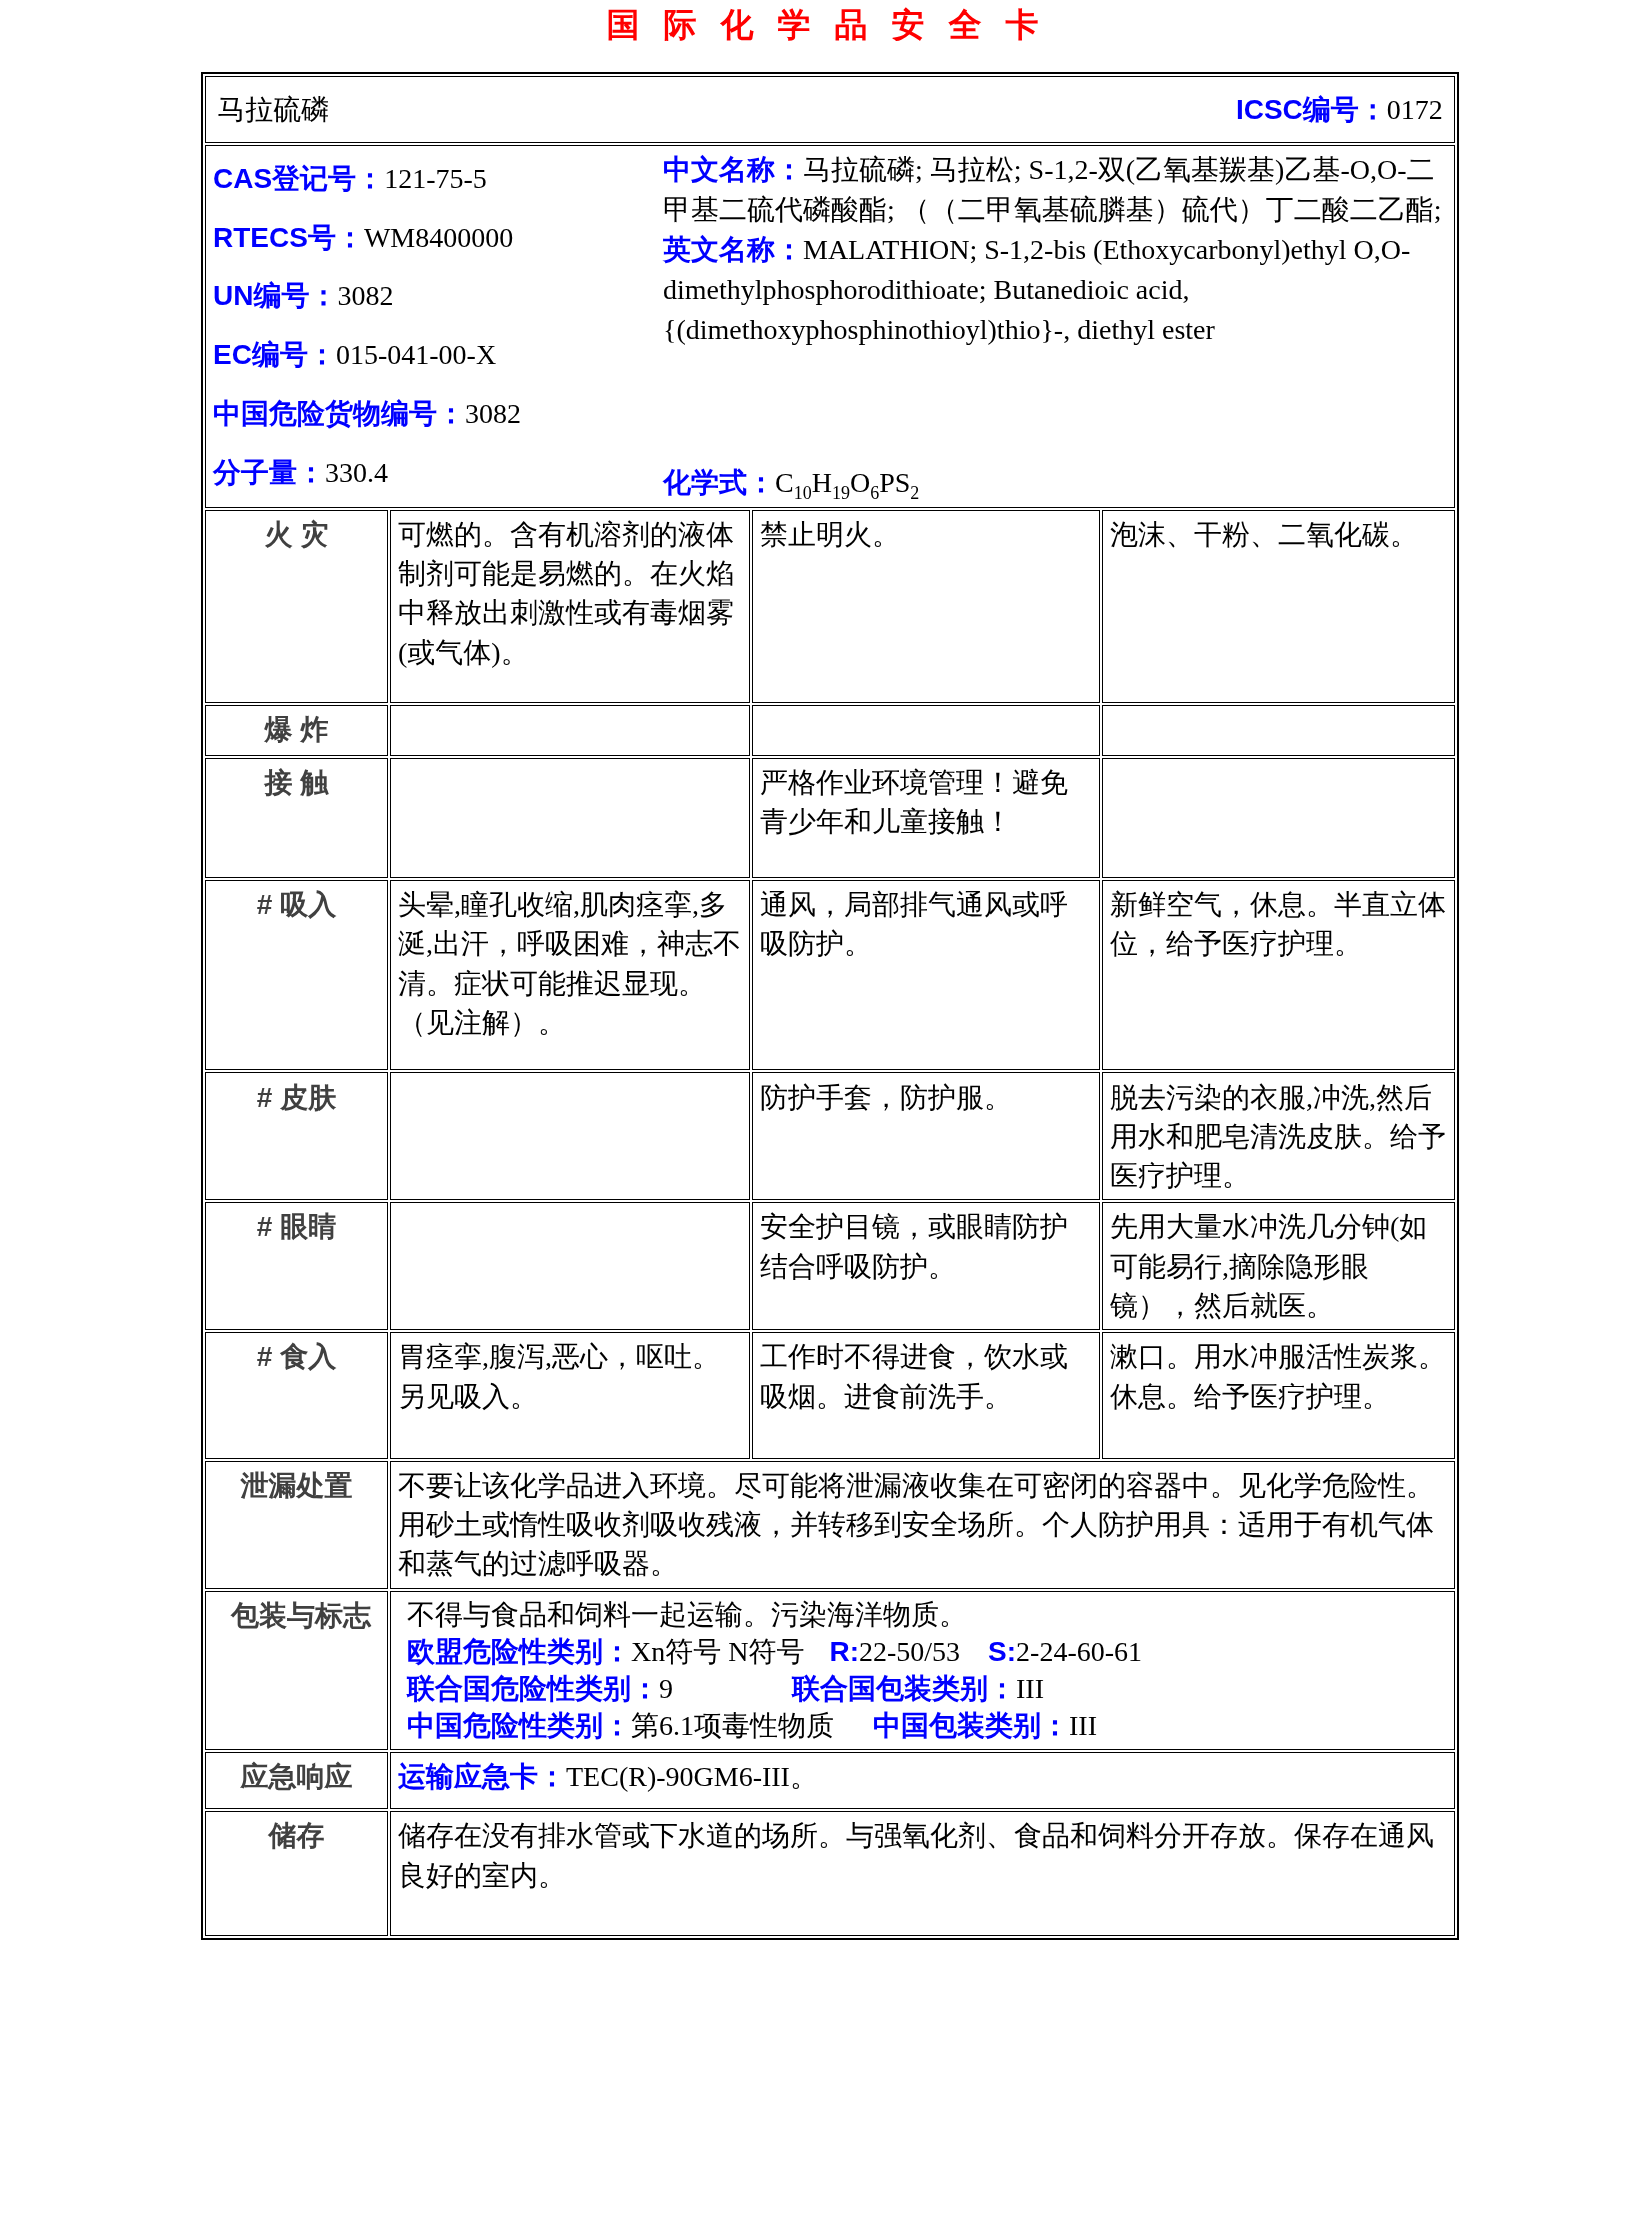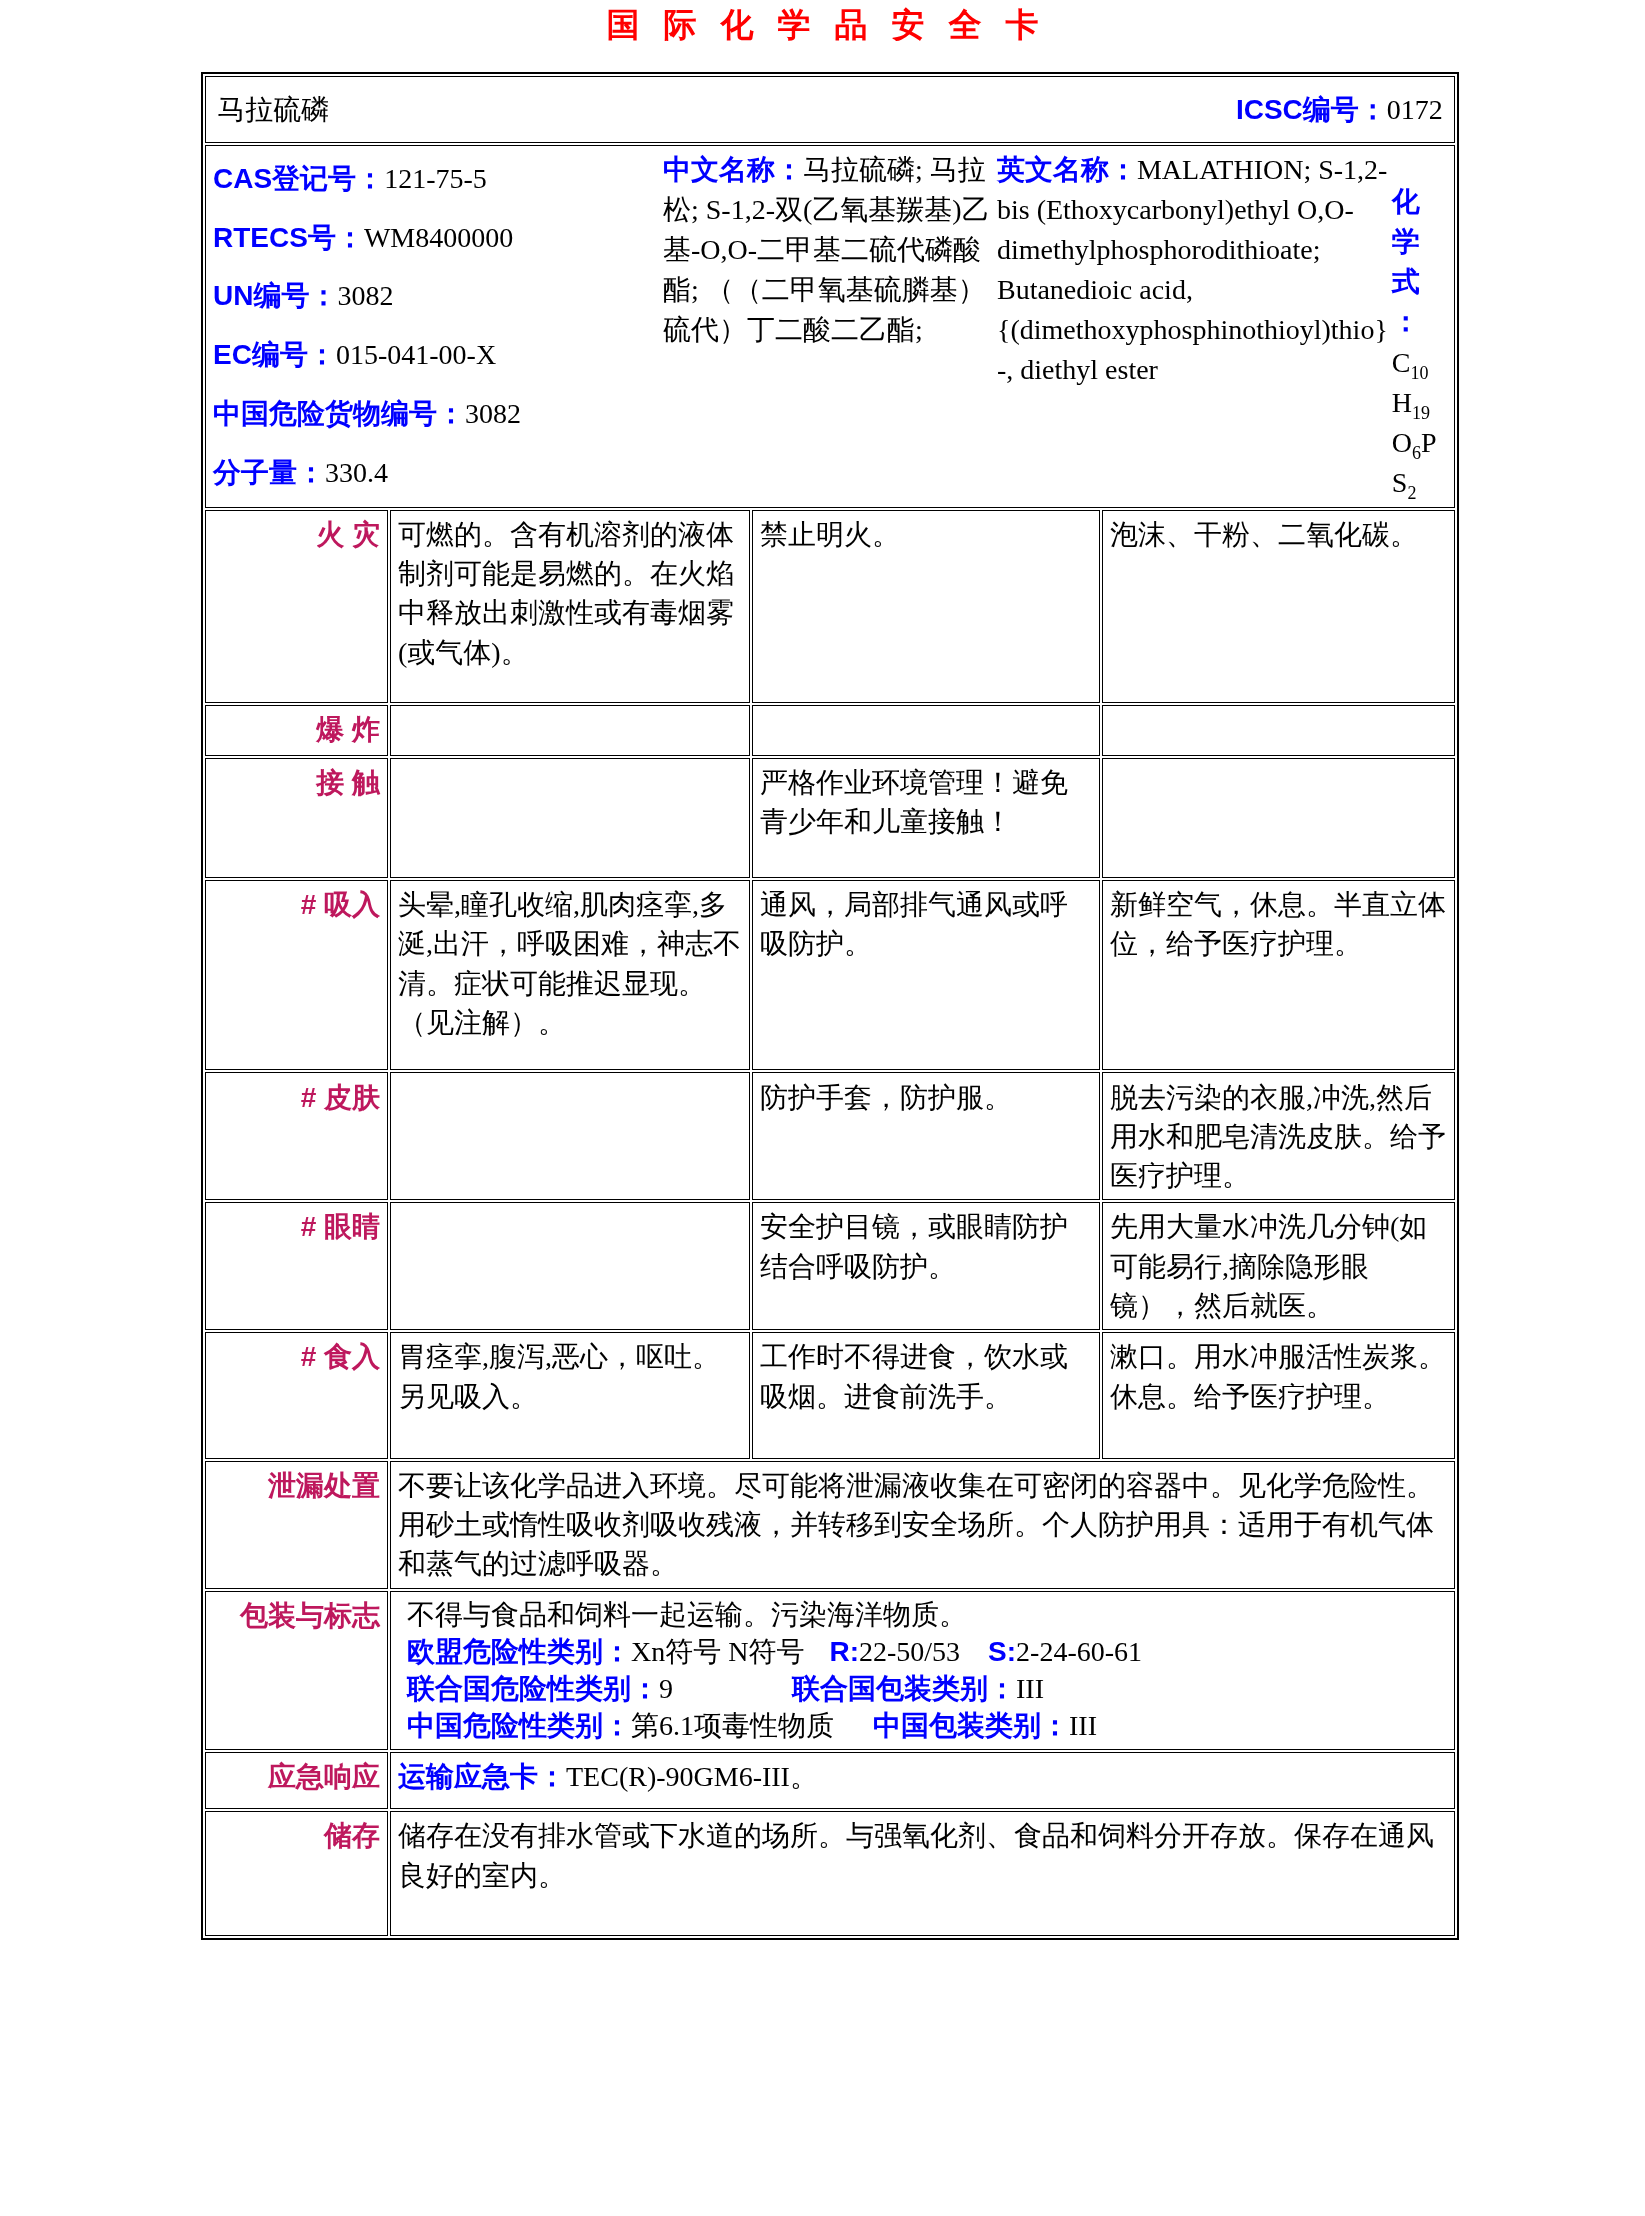--- a/index.html
+++ b/index.html
@@ -38,22 +38,22 @@
     line-height: 1.40;
     word-break: break-word;
   }
   .blue {
     color: #0000FF;
     font-weight: bold;
     font-family: "Liberation Sans", sans-serif;
   }
   td.lbl {
     vertical-align: middle;
-    text-align: right;
-    color: #be185d;
+    text-align: center;
+    color: #404040;
     font-weight: bold;
     font-family: "Liberation Sans", sans-serif;
   }
   td.hdr {
     vertical-align: middle;
     text-align: center;
     color: #0000FF;
     font-weight: bold;
     font-family: "Liberation Sans", sans-serif;
     line-height: 1.55;
@@ -72,21 +72,21 @@
   tr.r-spill   td { height: 112px; }
   tr.r-pack    td { height: 138px; padding-left: 16px; }
   tr.r-emerg   td { height: 47px;  }
   tr.r-store   td { height: 114px; }
 
   .name-flex { display: flex; justify-content: space-between; align-items: center; padding: 0 4.2px; }
   .ids { display: flex; min-height: 335px; }
   .ids-left { display: flex; flex-direction: column; width: 450px; flex: 0 0 450px; }
   .ids-left p { margin: 0; line-height: 2.10; white-space: nowrap; }
   .ids-left .mw { margin-top: auto; }
-  .ids-right { flex: 1 1 auto; display: flex; }
+  .ids-right { flex: 1 1 auto; display: flex; flex-direction: column; }
   .ids-right p { margin: 0; line-height: 1.43; }
   .ids-right .formula-line { margin-top: auto; }
   sub { font-size: 18px; line-height: 0; }
   .pk-line { margin: 0; line-height: 1.33; }
   .gap-r { margin-left: 25px; }
   .gap-s { margin-left: 28px; }
   .gap-unpack { margin-left: 119px; }
   .gap-cnpack { margin-left: 39px; }
   .hdr-line { display: block; }
 </style>

